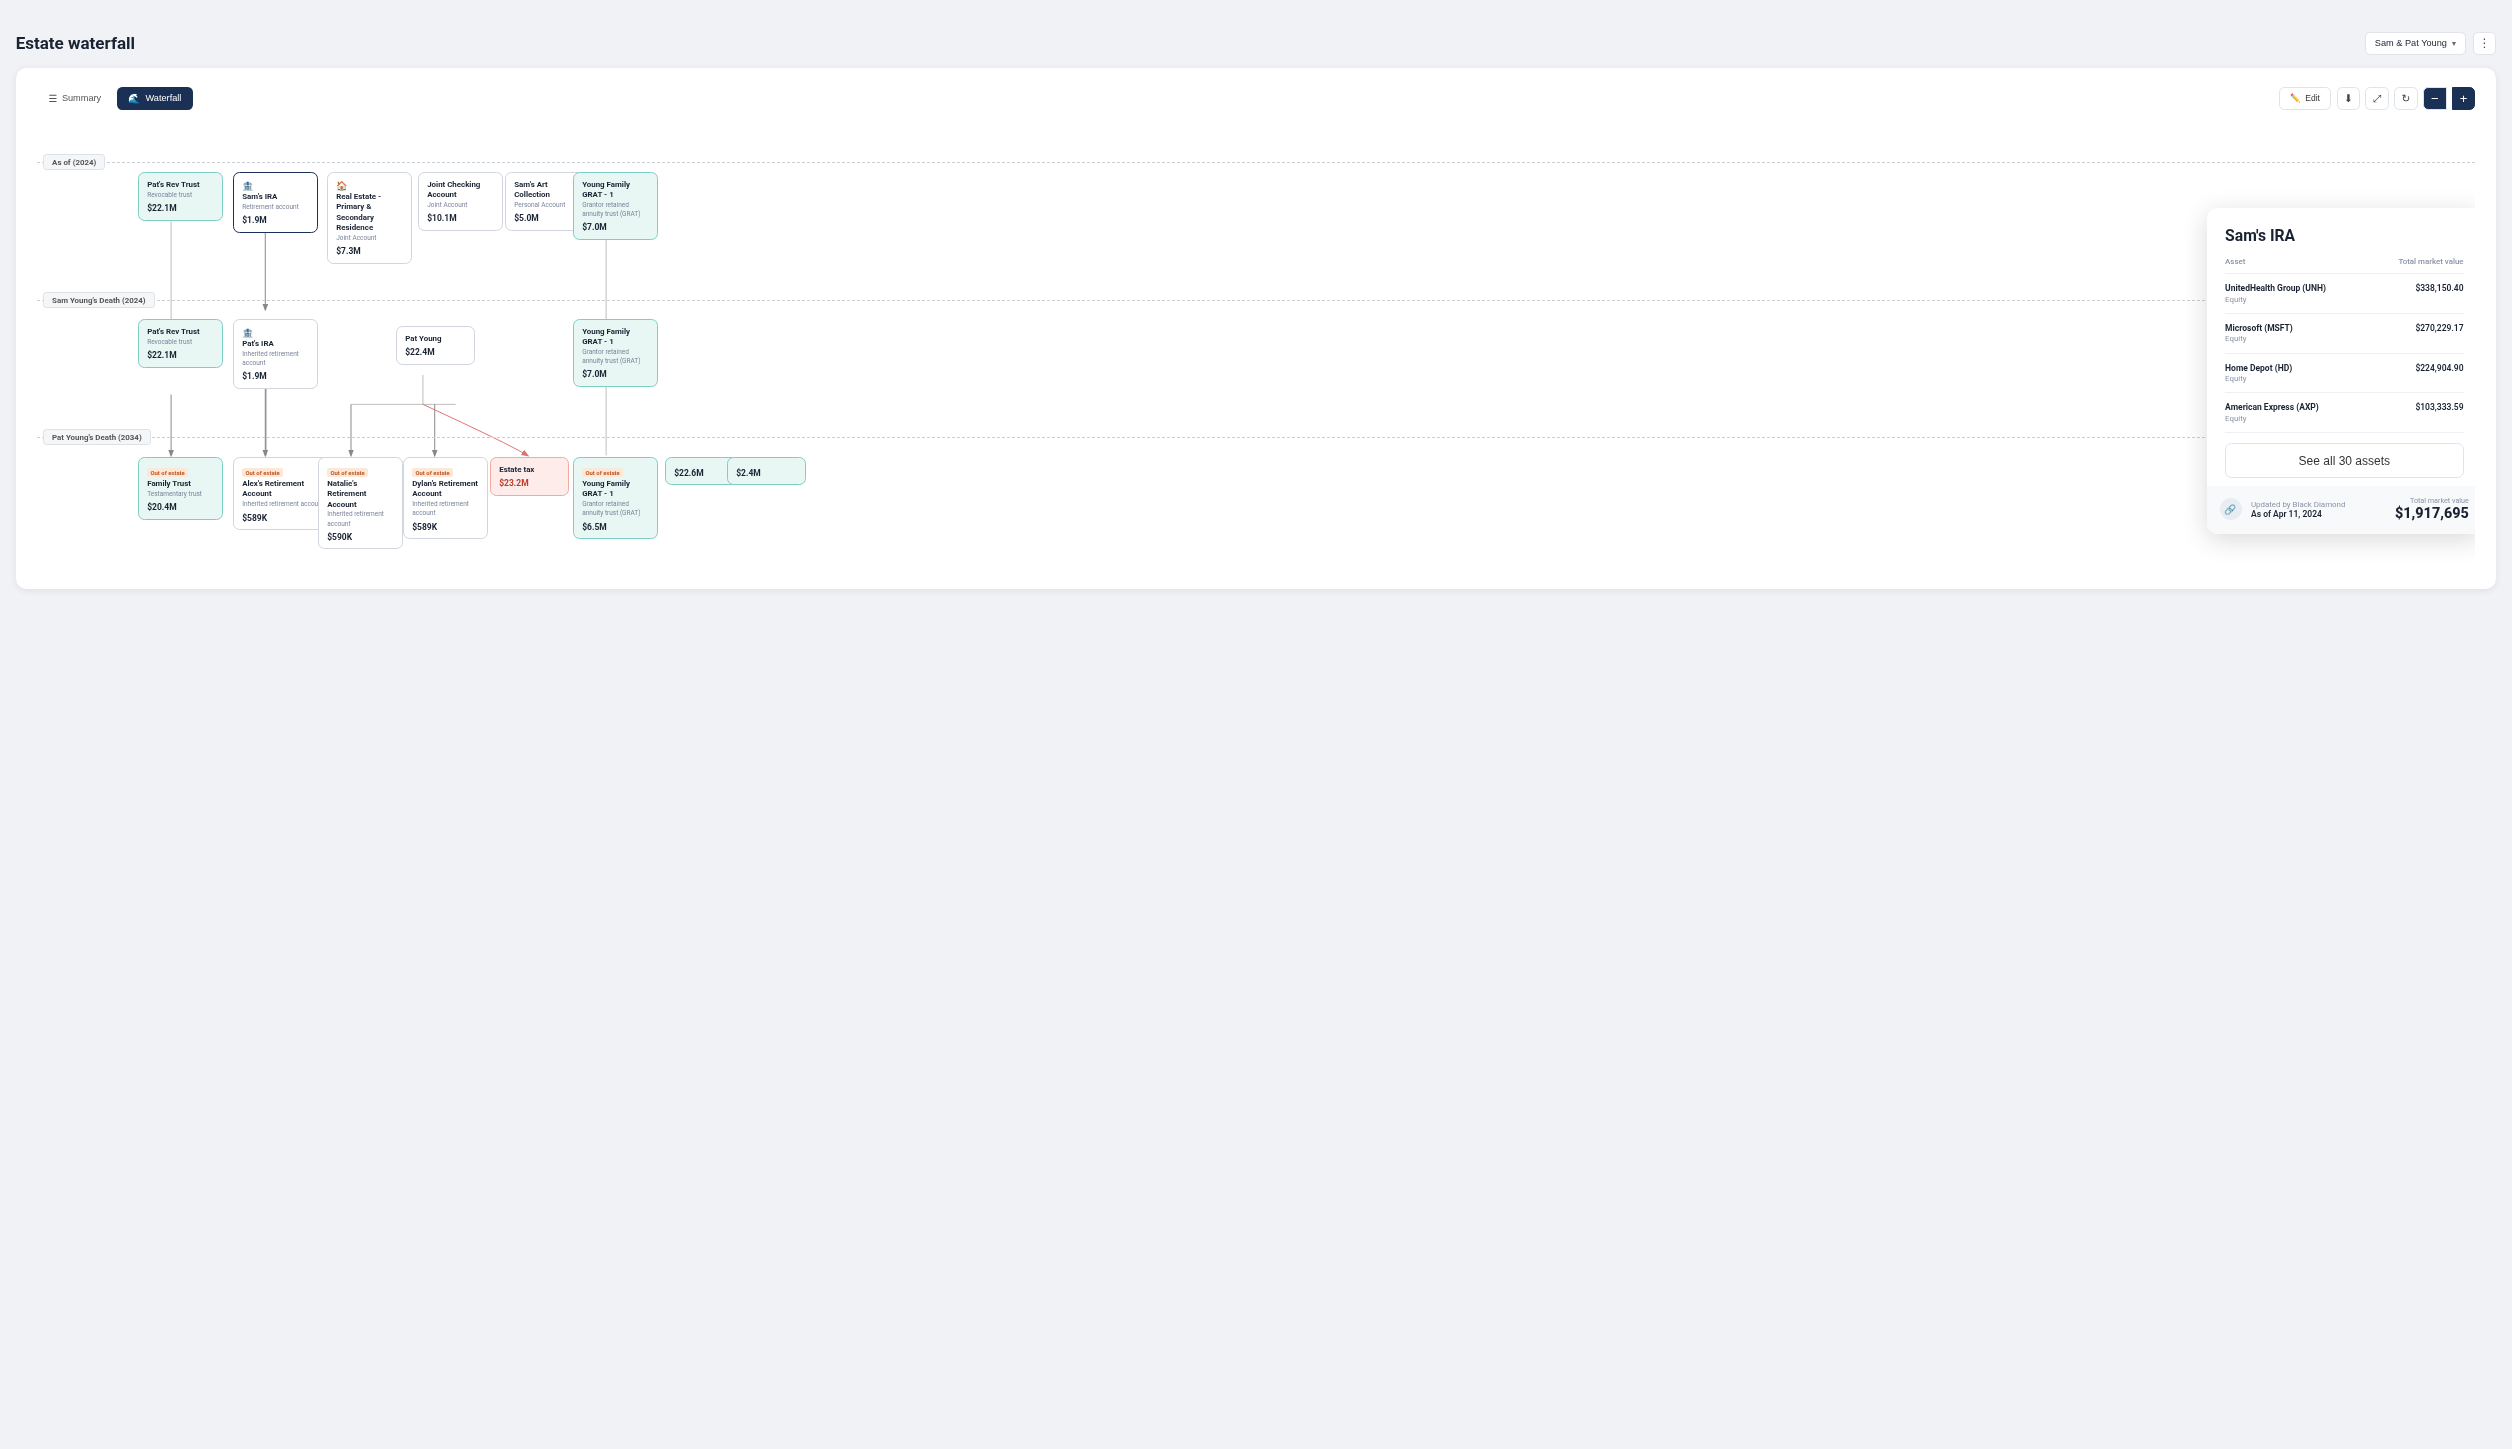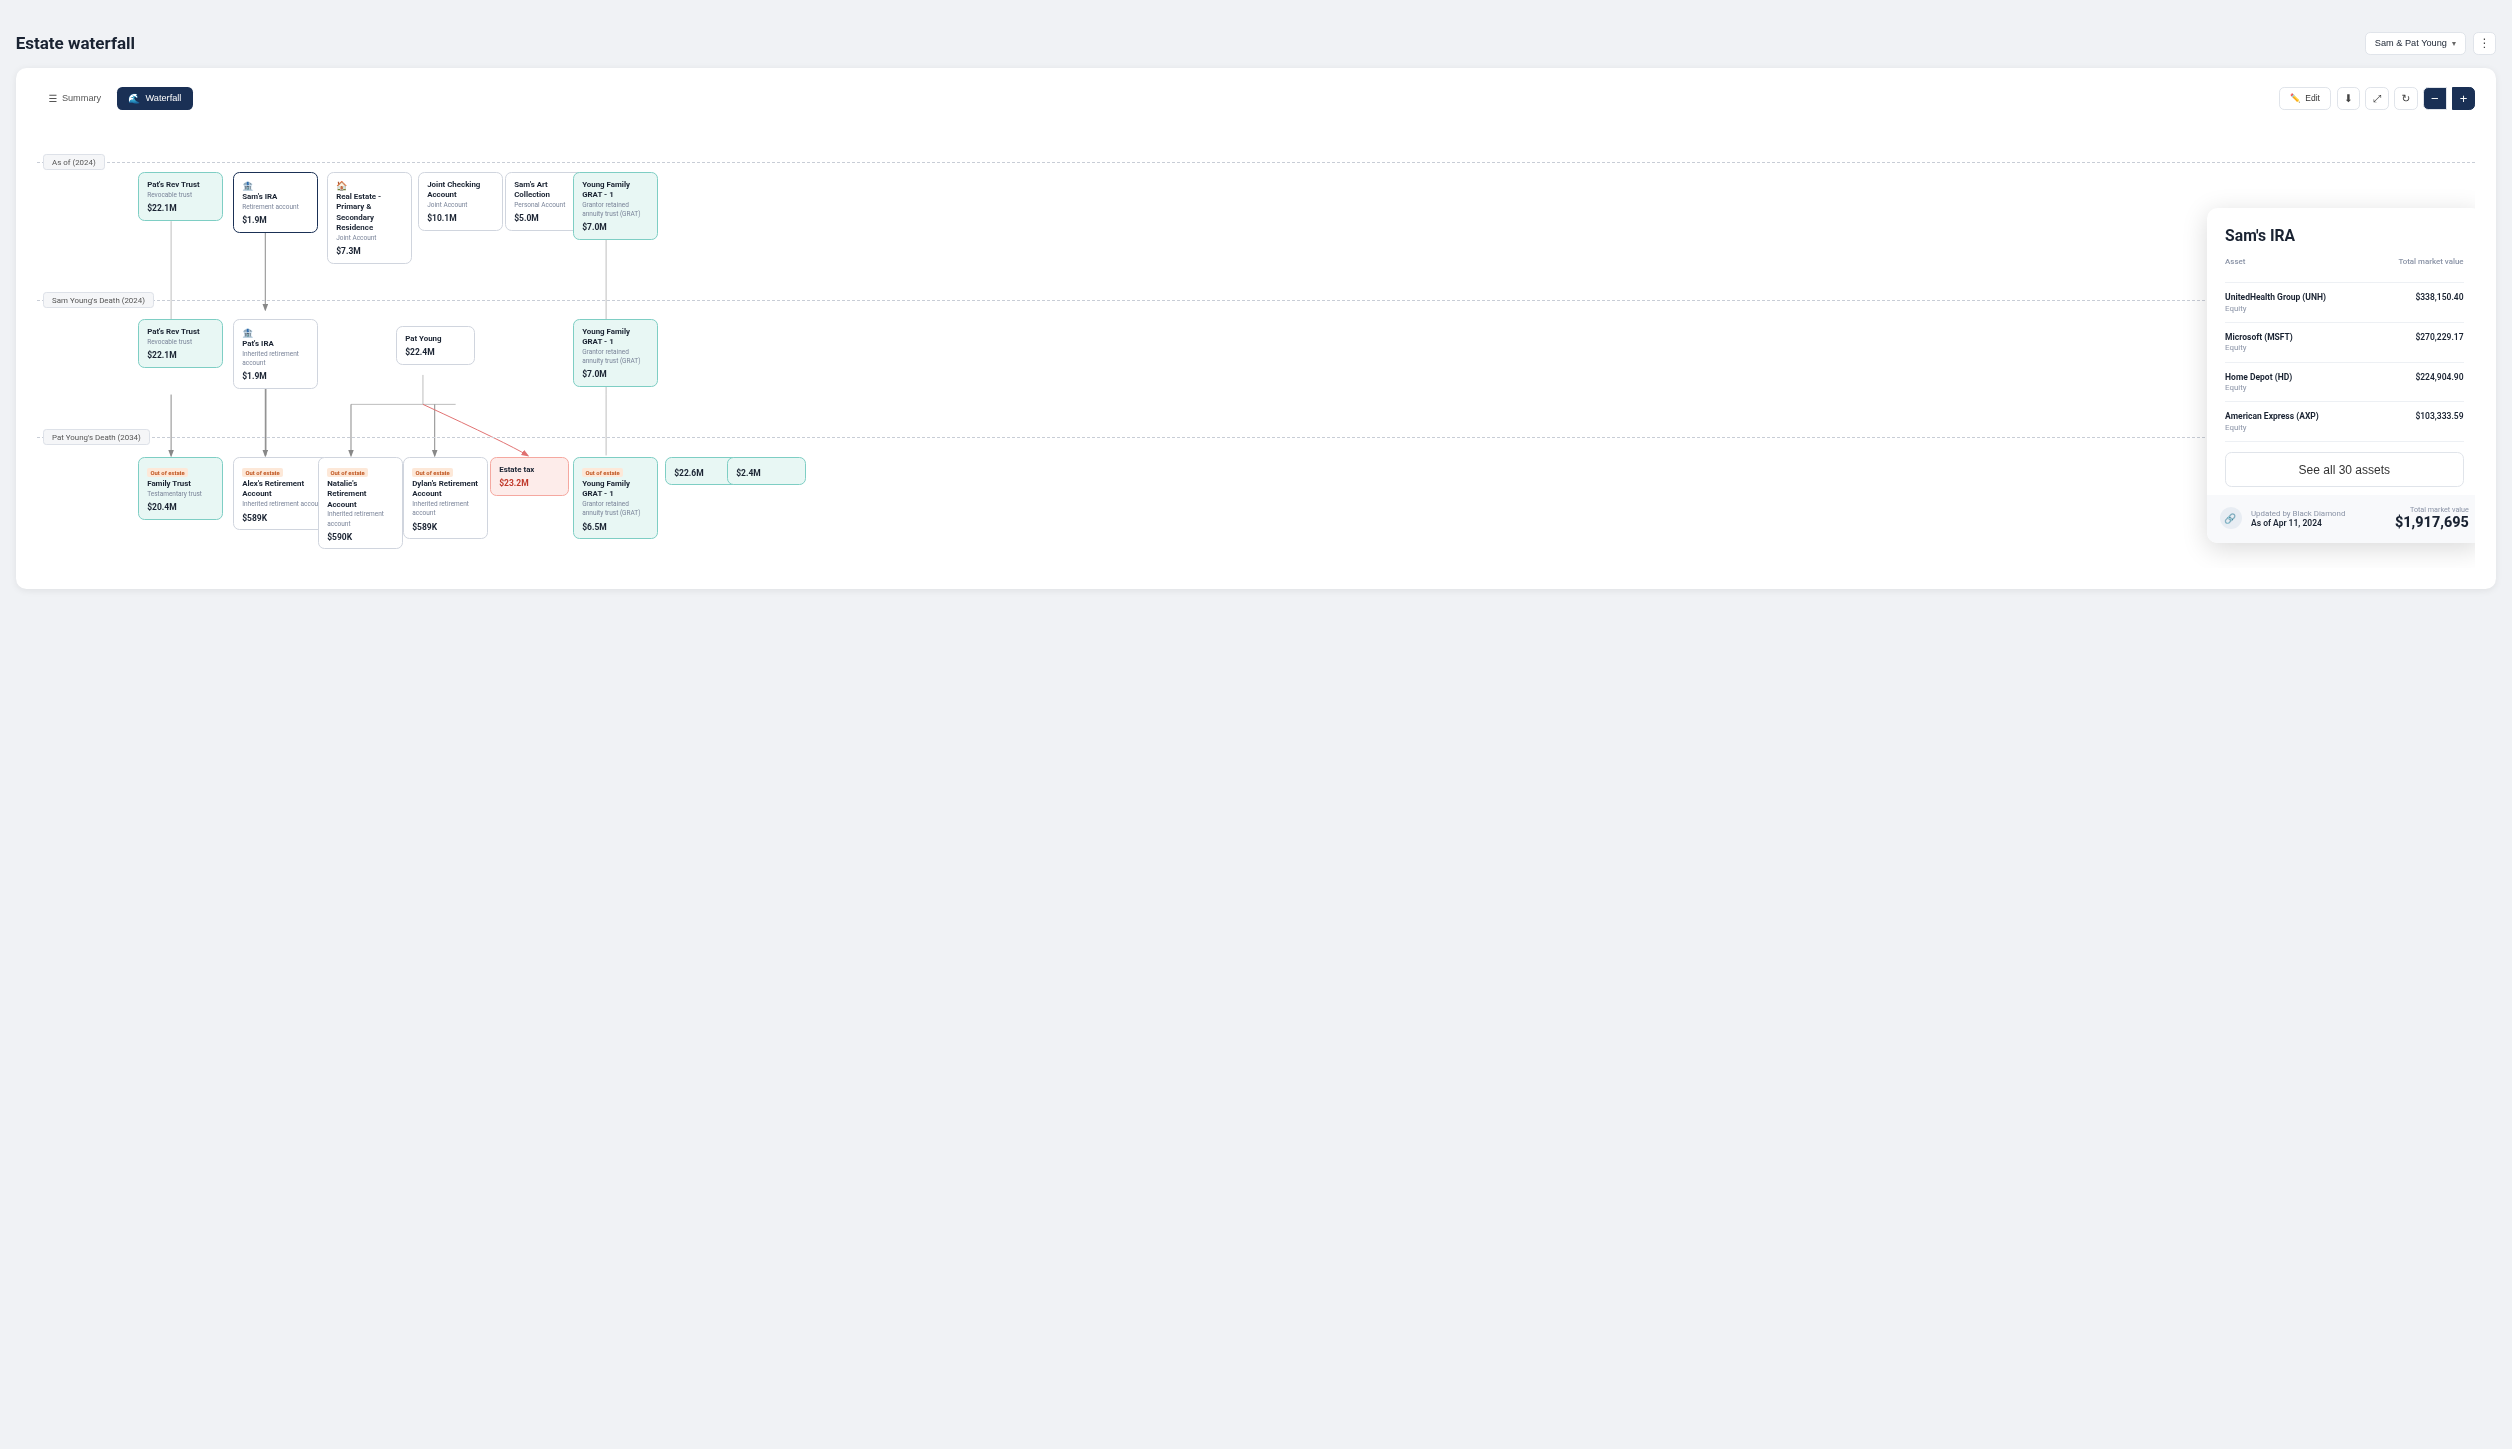--- a/index.html
+++ b/index.html
@@ -174,21 +174,21 @@
       min-height: 445px;
       overflow: hidden;
     }
 
     .phase-label {
       display: inline-block;
       background: #f5f6f8;
       border: 0.7px solid #dde1e8;
       border-radius: 3.3px;
       font-size: 7.9px;
-      font-weight: 400;
+      font-weight: 700;
       color: #555;
       padding: 2.6px 7.9px;
       position: absolute;
       z-index: 2;
     }
 
     .phase-line {
       position: absolute;
       left: 0; right: 0;
       height: 0.7px;
@@ -276,21 +276,21 @@
       color: #1a2332;
       margin-bottom: 11.8px;
     }
 
     .panel-table-header {
       display: flex;
       justify-content: space-between;
       font-size: 7.9px;
       color: #8a93a6;
       font-weight: 500;
-      padding-bottom: 16px;
+      padding-bottom: 7px;
       border-bottom: 0.7px solid #edf0f4;
     }
 
     .panel-row {
       display: flex;
       justify-content: space-between;
       align-items: flex-start;
       padding: 9.2px 0;
       border-bottom: 0.7px solid #edf0f4;
     }

